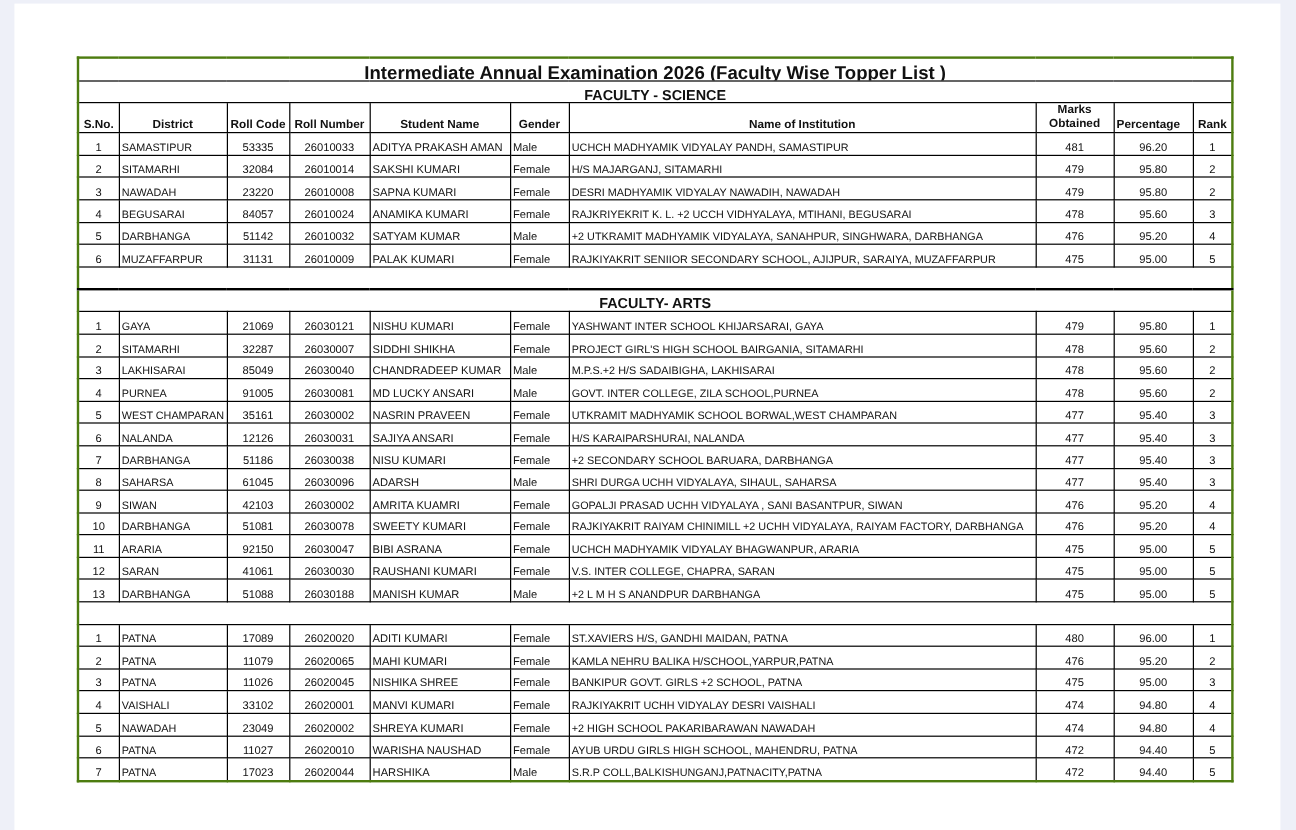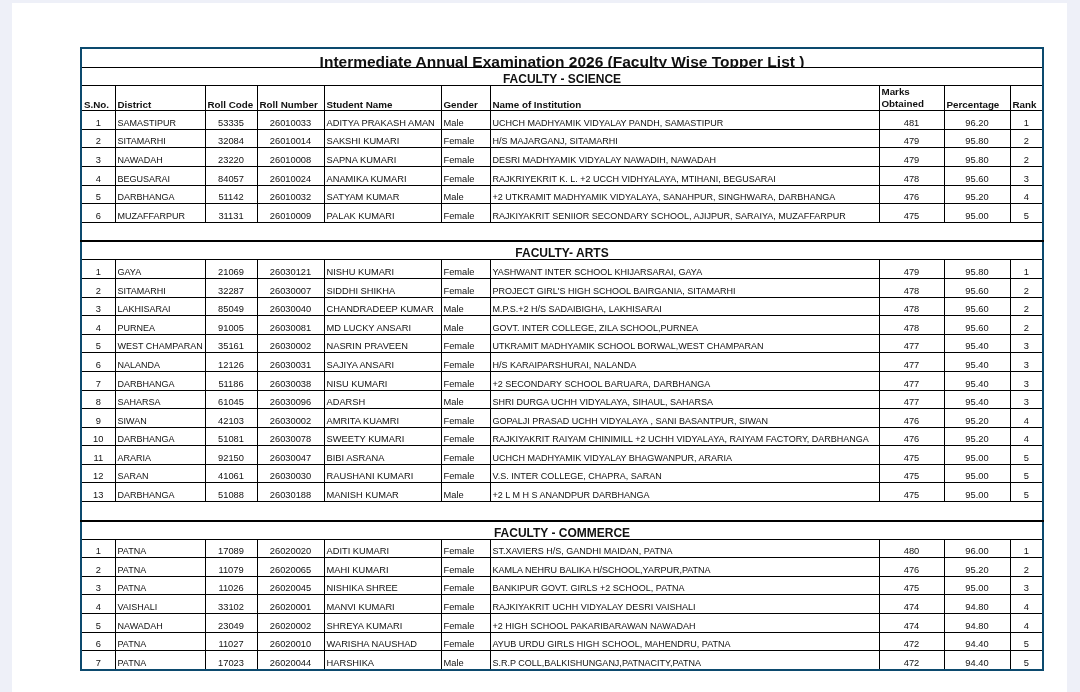--- a/index.html
+++ b/index.html
@@ -7,25 +7,25 @@
     width:1080px; height:692px; overflow:hidden;
     background:#eef0f8;
     font-family:"Liberation Sans", sans-serif;
     color:#111;
   }
   .sheet {
     position:absolute; left:12px; top:3px; width:1055px; height:689px;
     background:#ffffff;
   }
   table.toppers {
-    position:absolute; left:80px; top:47px;
+    position:absolute; left:64px; top:47px;
     width:962px;
     border-collapse:collapse;
     table-layout:fixed;
-    border:2px solid #0c4a6e;
+    border:2px solid #4d7c0f;
     font-size:9.3px;
   }
   table.toppers td, table.toppers th {
     border:1px solid #000;
     padding:0 2px;
     height:17.6px;
     line-height:11px;
     white-space:nowrap;
     overflow:hidden;
     vertical-align:bottom;
@@ -33,21 +33,21 @@
   .title-row td {
     font-weight:bold; font-size:15.5px; text-align:center;
     height:21px; vertical-align:middle; border-bottom:1px solid #000;
   }
   .faculty-row td {
     font-weight:bold; font-size:12px; text-align:center;
     height:14px; vertical-align:middle;
   }
   .faculty-row.boxed td { border-top:2px solid #000; height:17px; }
   .header-row th {
-    font-weight:bold; font-size:9.8px; text-align:left;
+    font-weight:bold; font-size:9.8px; text-align:center;
     height:28px; vertical-align:middle;
   }
   .header-row th.c { text-align:left; }
   .spacer-row td {
     height:14px; border-left:1px solid #000; border-right:1px solid #000;
     border-top:2px solid #000; border-bottom:none;
   }
   td.c { text-align:center; }
   td.roll { vertical-align:bottom; padding-bottom:1px; }
   td.sn, td.dist, td.code, td.inst, td.marks, td.pct, td.rank { vertical-align:middle; }
@@ -321,23 +321,20 @@
         <td class="name">MANISH KUMAR</td>
         <td class="gen">Male</td>
         <td class="inst">+2 L M H S ANANDPUR DARBHANGA</td>
         <td class="c marks">475</td>
         <td class="c pct">95.00</td>
         <td class="c rank">5</td>
       </tr>
       <tr class="spacer-row">
         <td colspan="10"></td>
       </tr>
-      <tr class="faculty-row boxed">
-        <td colspan="10">FACULTY - COMMERCE</td>
-      </tr>
       <tr>
         <td class="c sn">1</td>
         <td class="dist">PATNA</td>
         <td class="c code">17089</td>
         <td class="c roll">26020020</td>
         <td class="name">ADITI KUMARI</td>
         <td class="gen">Female</td>
         <td class="inst">ST.XAVIERS H/S, GANDHI MAIDAN, PATNA</td>
         <td class="c marks">480</td>
         <td class="c pct">96.00</td>

